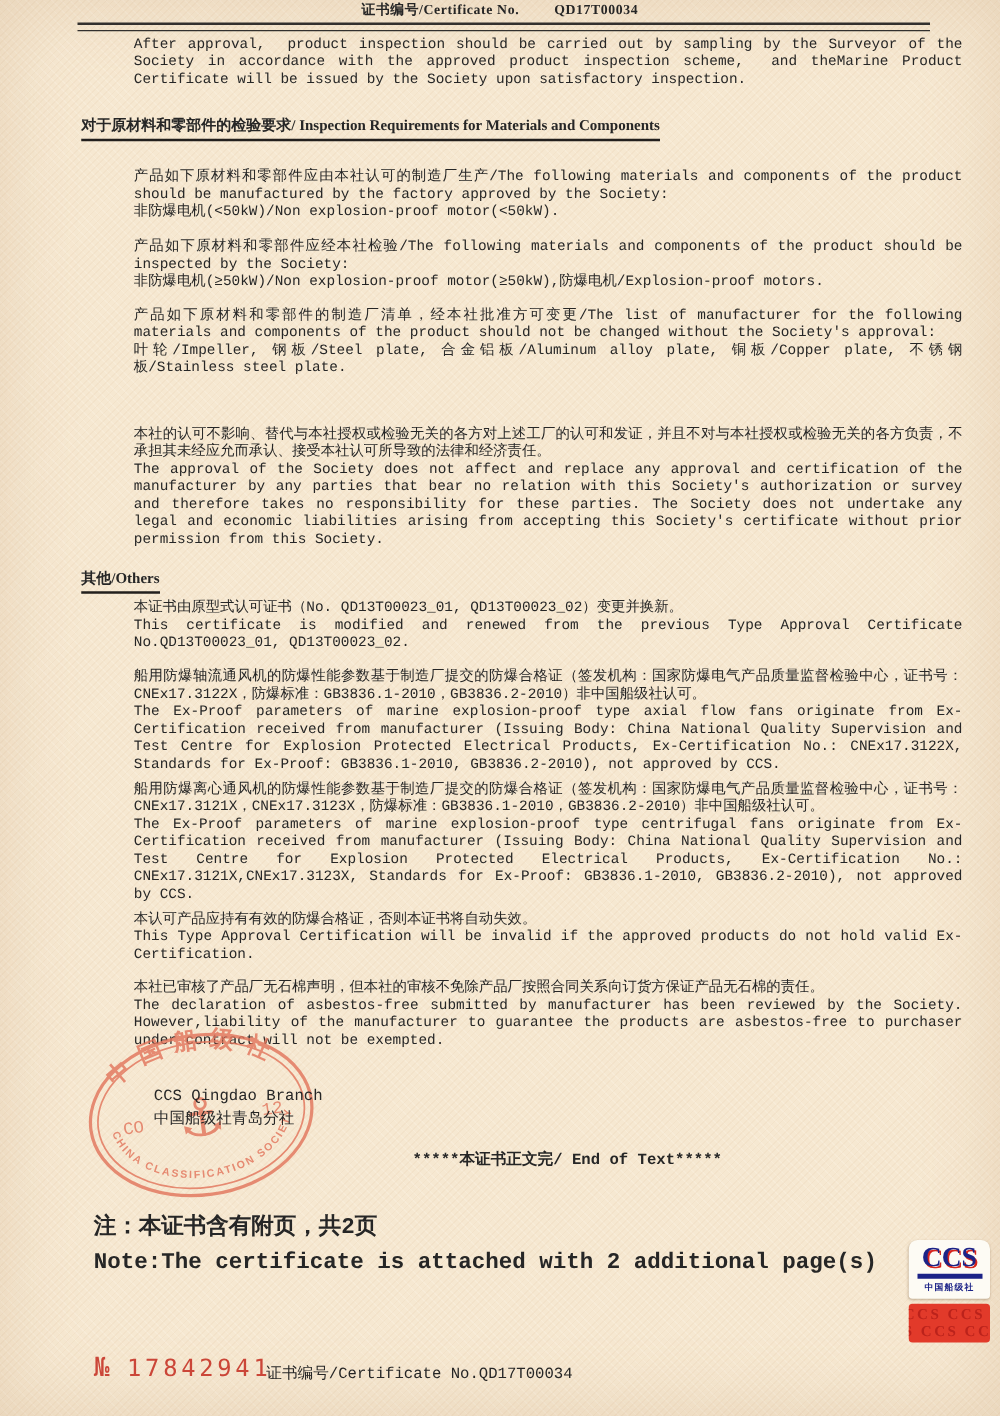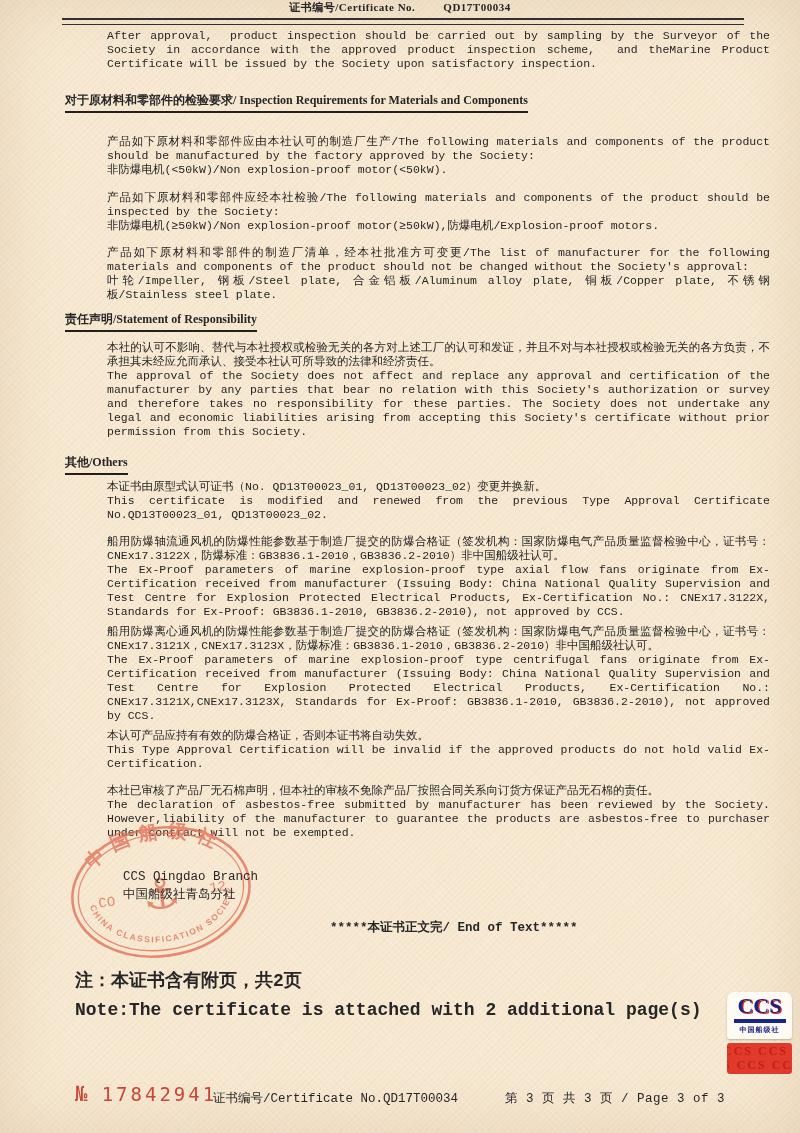--- a/index.html
+++ b/index.html
@@ -96,21 +96,20 @@
   <div class="abs para" style="top:29px">After approval,  product inspection should be carried out by sampling by the Surveyor of the Society in accordance with the approved product inspection scheme,  and theMarine Product Certificate will be issued by the Society upon satisfactory inspection.</div>
 
   <div class="abs heading" style="top:92px">对于原材料和零部件的检验要求/ Inspection Requirements for Materials and Components</div>
   <div class="abs para" style="top:135px">产品如下原材料和零部件应由本社认可的制造厂生产/The following materials and components of the product should be manufactured by the factory approved by the Society:
 非防爆电机(&lt;50kW)/Non explosion-proof motor(&lt;50kW).</div>
   <div class="abs para" style="top:191px">产品如下原材料和零部件应经本社检验/The following materials and components of the product should be inspected by the Society:
 非防爆电机(≥50kW)/Non explosion-proof motor(≥50kW),防爆电机/Explosion-proof motors.</div>
   <div class="abs para" style="top:246px">产品如下原材料和零部件的制造厂清单，经本社批准方可变更/The list of manufacturer for the following materials and components of the product should not be changed without the Society's approval:
 叶轮/Impeller, 钢板/Steel plate, 合金铝板/Aluminum alloy plate, 铜板/Copper plate, 不锈钢板/Stainless steel plate.</div>
 
-  <div class="abs heading" style="top:311px">责任声明/Statement of Responsibility</div>
   <div class="abs para" style="top:341px">本社的认可不影响、替代与本社授权或检验无关的各方对上述工厂的认可和发证，并且不对与本社授权或检验无关的各方负责，不承担其未经应允而承认、接受本社认可所导致的法律和经济责任。
 The approval of the Society does not affect and replace any approval and certification of the manufacturer by any parties that bear no relation with this Society's authorization or survey and therefore takes no responsibility for these parties. The Society does not undertake any legal and economic liabilities arising from accepting this Society's certificate without prior permission from this Society.</div>
 
   <div class="abs heading" style="top:454px">其他/Others</div>
   <div class="abs para" style="top:480px">本证书由原型式认可证书（No. QD13T00023_01, QD13T00023_02）变更并换新。
 This certificate is modified and renewed from the previous Type Approval Certificate No.QD13T00023_01, QD13T00023_02.</div>
   <div class="abs para" style="top:535px">船用防爆轴流通风机的防爆性能参数基于制造厂提交的防爆合格证（签发机构：国家防爆电气产品质量监督检验中心，证书号：CNEx17.3122X，防爆标准：GB3836.1-2010，GB3836.2-2010）非中国船级社认可。
 The Ex-Proof parameters of marine explosion-proof type axial flow fans originate from Ex-Certification received from manufacturer (Issuing Body: China National Quality Supervision and Test Centre for Explosion Protected Electrical Products, Ex-Certification No.: CNEx17.3122X, Standards for Ex-Proof: GB3836.1-2010, GB3836.2-2010), not approved by CCS.</div>
   <div class="abs para" style="top:625px">船用防爆离心通风机的防爆性能参数基于制造厂提交的防爆合格证（签发机构：国家防爆电气产品质量监督检验中心，证书号：CNEx17.3121X，CNEx17.3123X，防爆标准：GB3836.1-2010，GB3836.2-2010）非中国船级社认可。
 The Ex-Proof parameters of marine explosion-proof type centrifugal fans originate from Ex-Certification received from manufacturer (Issuing Body: China National Quality Supervision and Test Centre for Explosion Protected Electrical Products, Ex-Certification No.: CNEx17.3121X,CNEx17.3123X, Standards for Ex-Proof: GB3836.1-2010, GB3836.2-2010), not approved by CCS.</div>
@@ -141,21 +140,20 @@
   <div class="abs issuer" style="top:870px">CCS Qingdao Branch</div>
   <div class="abs endtext" style="top:919px">*****本证书正文完/ End of Text*****</div>
 
   <div class="abs note" style="top:968px">注：本证书含有附页，共2页</div>
   <div class="abs note" style="top:1000px">Note:The certificate is attached with 2 additional page(s)</div>
 
   <div class="abs serial">
     <span class="no-sign">№</span><span>17842941</span>
   </div>
   <div class="abs f-cert">证书编号/Certificate No.QD17T00034</div>
-  <div class="abs f-page">第 3 页 共 3 页 / Page 3 of 3</div>
 
   <div class="abs ccs-logo">
     <div class="ccs-top">
       <div class="ccs-word">CCS</div>
       <div class="ccs-bar"></div>
       <div class="ccs-sub">中国船级社</div>
     </div>
     <div class="ccs-bottom">
       <div class="ccs-wm">CCS CCS C
 S CCS CC</div>

